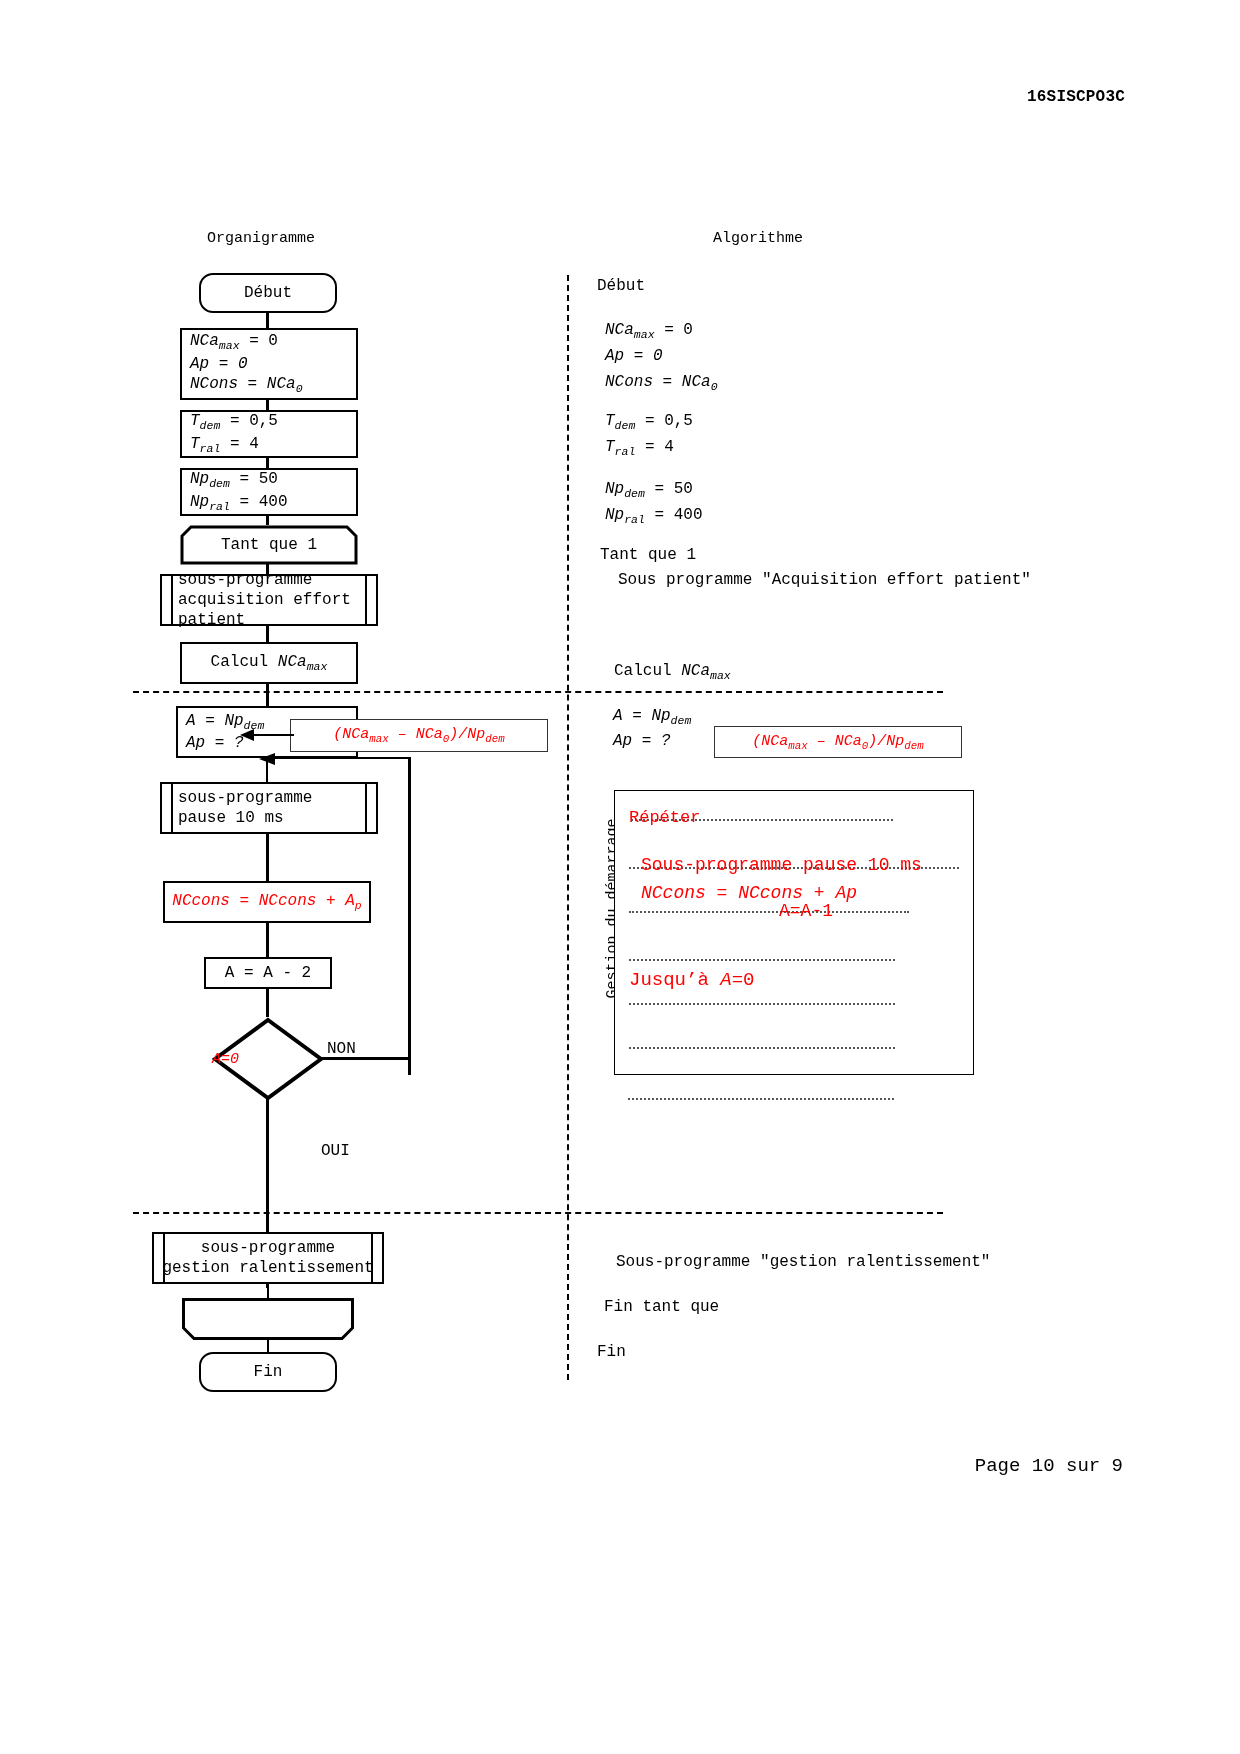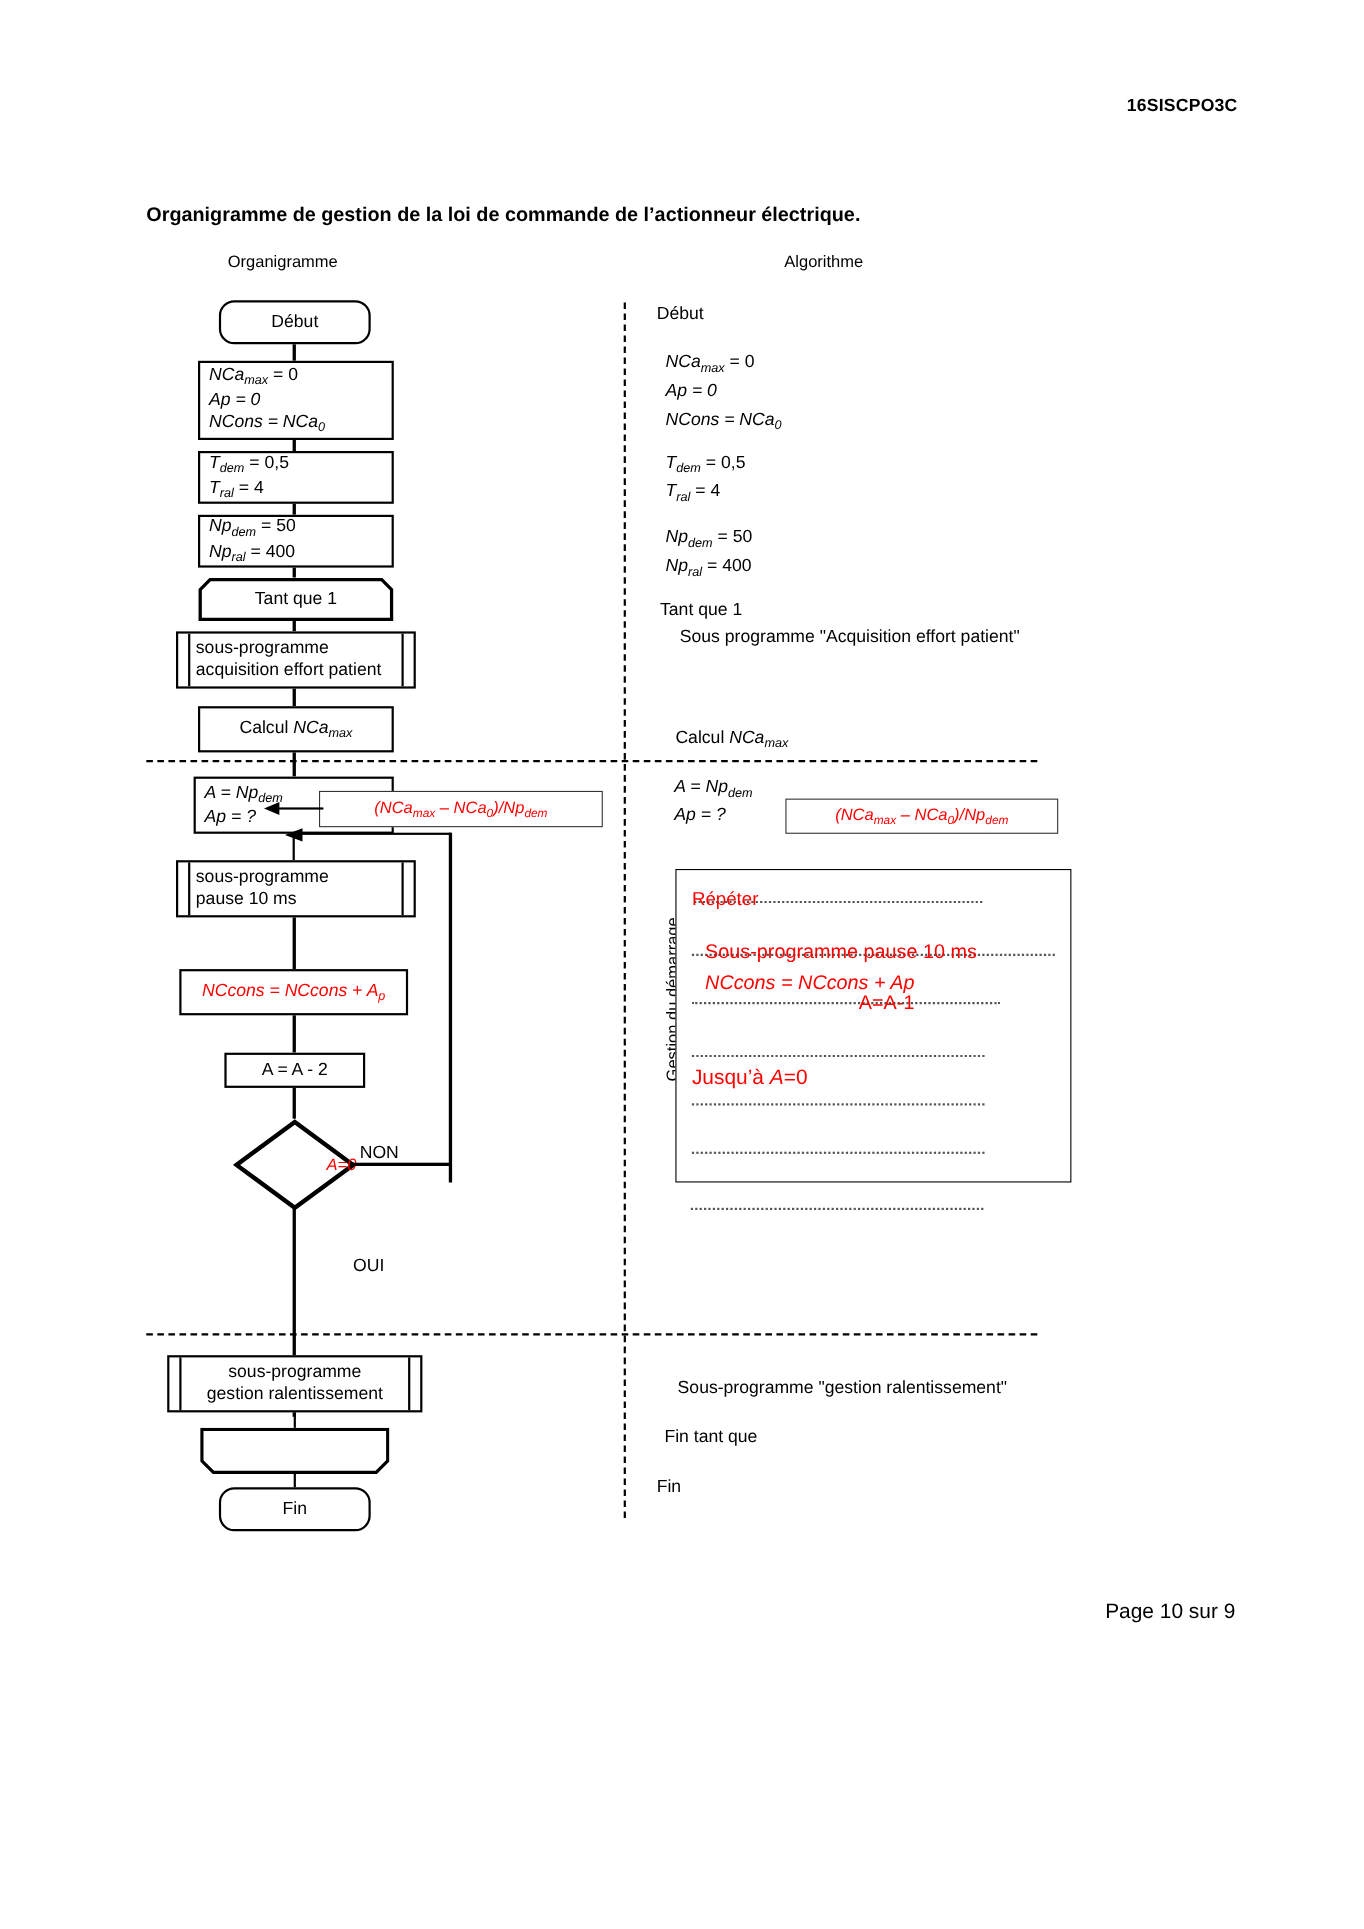--- a/index.html
+++ b/index.html
@@ -1,21 +1,21 @@
 <!DOCTYPE html>
 <html><head>
 <meta charset="utf-8">
 <style>
   html,body{margin:0;padding:0;background:#fff;}
   body{
     width:1240px;height:1754px;position:relative;
     font-family:"Liberation Sans",sans-serif;
     color:#000;overflow:hidden;
   }
-  .page{position:absolute;inset:0;}
+  .page{position:absolute;inset:0;font-family:Liberation Mono, monospace;}
 
   
   .code{
     position:absolute;right:115px;top:88px;
     font-size:16px;font-weight:bold;letter-spacing:.2px;
   }
   .titlebar{
     position:absolute;left:133px;top:131px;width:845px;height:36px;
     background:#c9c9c9;display:flex;align-items:center;justify-content:center;
   }
@@ -108,21 +108,20 @@
   }
 </style>
 </head>
 <body>
 
 <div class="page">
 
   <div class="code">16SISCPO3C</div>
 
 
-  <div class="subtitle">Organigramme de gestion de la loi de commande de l’actionneur électrique.</div>
 
   <div class="col-head" id="head-organigramme">Organigramme</div>
   <div class="col-head" id="head-algorithme">Algorithme</div>
 
   <div class="vdivider"></div>
   <div class="vlabel">Gestion du démarrage</div>
 
   <div class="hdash" id="hdash-1"></div>
   <div class="hdash" id="hdash-2"></div>
 
@@ -224,21 +223,21 @@
     <div class="txt">
         <span>A = A - 2</span>
       </div>
   </div>
   <div class="vline" style="left:266px;top:989px;height:28px;"></div>
 
   <div class="loopbox" style="left:212px;top:1017px;">
     <svg width="112" height="84" viewBox="0 0 112 84">
       <path d="M56,3 L109,42 L56,81 L3,42 Z" fill="#fff" stroke="#000" stroke-width="4"></path>
     </svg>
-    <div style="position:absolute;inset:0;display:flex;align-items:center;justify-content:flex-end;font-size:15px;">
+    <div style="position:absolute;inset:0;display:flex;align-items:center;justify-content:flex-start;font-size:15px;">
       <span class="redtxt"><i>A=0</i></span>
     </div>
   </div>
   <div class="hline" style="left:321px;top:1057px;width:89px;height:3px;"></div>
   <div class="alg" style="left:327px;top:1040px;">NON</div>
 
   <div class="vline" style="left:266px;top:1098px;height:190px;"></div>
   <div class="alg" style="left:321px;top:1142px;">OUI</div>
 
   <div class="node sub thin" style="left:152px;top:1232px;width:232px;height:52px;">

